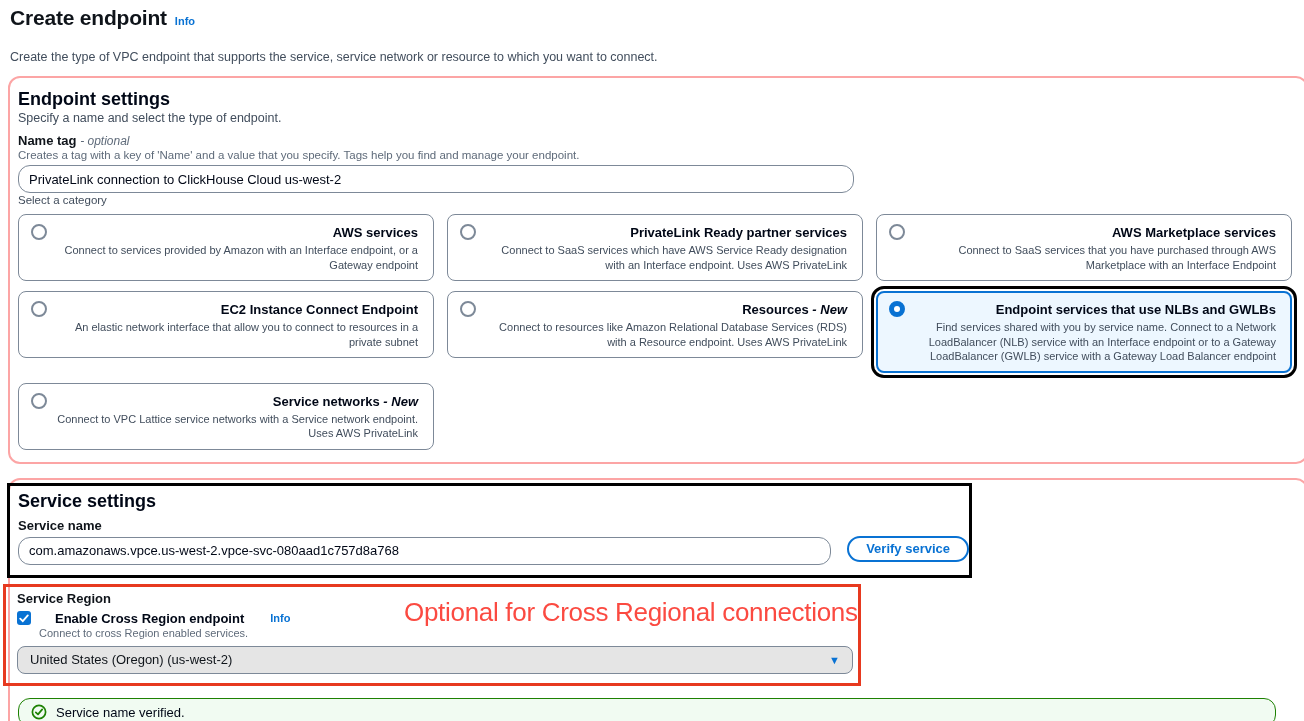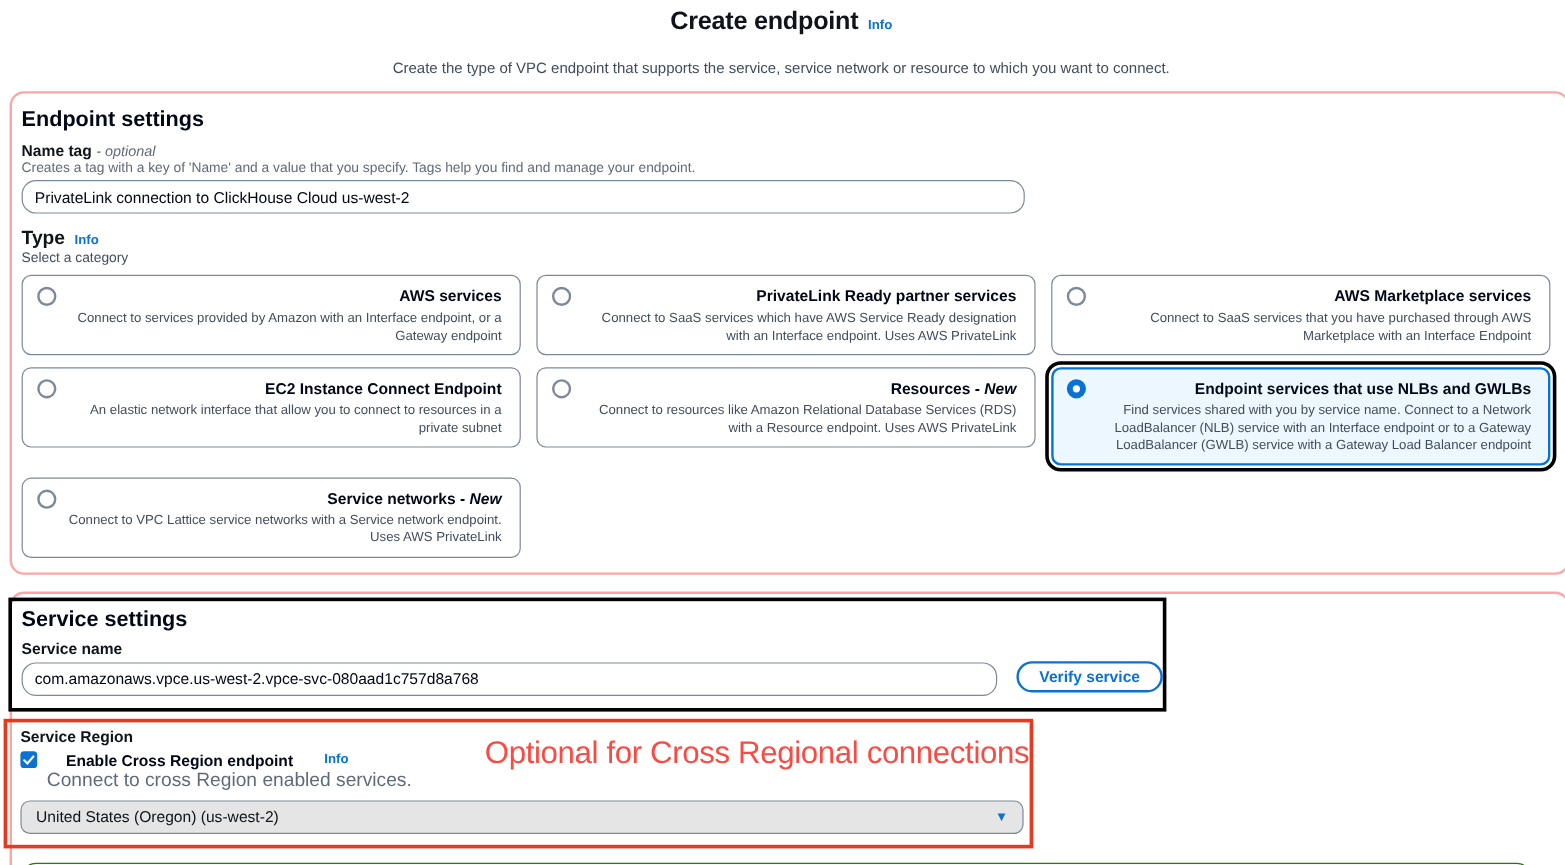--- a/index.html
+++ b/index.html
@@ -2,21 +2,21 @@
 <html><head>
 <meta charset="utf-8">
 <style>
   * { margin:0; padding:0; box-sizing:border-box; }
   html,body { background:#fff; }
   body {
     width:1304px; height:721px; position:relative; overflow:hidden;
     font-family:"Liberation Sans","DejaVu Sans",sans-serif; color:#0f141a;
   }
   .page { padding:6px 8px 0 8px; }
-  .page-header { padding:0 4px 2px 2px;text-align:center; }
+  .page-header { padding:0 4px 2px 2px; }
   h1 { font-size:21px; font-weight:bold; display:inline; letter-spacing:-0.2px; }
   .info-link { color:#0972d3; font-size:11px; font-weight:bold; margin-left:8px; text-decoration:none; cursor:pointer; }
   .page-desc { font-size:12.5px; color:#414d5c; margin-top:20px; }
 
   .card {
     background:#fff; border:2px solid #fca5a5; border-radius:12px;
     padding:10px 14px 12px 8px; margin-top:10px; width:1300px;
   }
   .card h2 { font-size:18px; font-weight:bold; color:#000716; line-height:22px; }
   .card-sub { font-size:12.5px; color:#414d5c; margin-top:1px; }
@@ -77,21 +77,21 @@
   .anno-text {
     position:absolute; left:398px; top:10px; font-size:26px; color:#fb4a41;
     white-space:nowrap; letter-spacing:-0.3px;
   }
   .chk-row { display:flex; align-items:center; gap:24px; margin-top:5px; }
   .checkbox {
     width:14px; height:14px; border-radius:3px; background:#0972d3; flex:none;
     display:flex; align-items:center; justify-content:center; cursor:pointer;
   }
   .chk-label { font-size:13px; font-weight:bold; color:#000716; }
-  .chk-desc { font-size:16px; color:#5f6b7a; margin:1px 0 0 22px; }
+  .chk-desc { font-size:11px; color:#5f6b7a; margin:1px 0 0 22px; }
   .select {
     margin-top:7px; width:836px; height:28px; border:1px solid #7d8998;
     border-radius:8px; background:#e5e5e5; display:flex; align-items:center;
     justify-content:space-between; padding:0 12px; font-size:13px; cursor:pointer;
   }
   .caret { color:#0972d3; font-size:11px; }
 
   .alert {
     display:flex; align-items:center; gap:9px; width:1258px; height:29px;
     border-radius:12px; padding:0 12px; font-size:13px; color:#000716;
@@ -104,31 +104,29 @@
 
 <div class="page">
 
   <div class="page-header">
     <h1>Create endpoint</h1><span class="info-link">Info</span>
     <div class="page-desc">Create the type of VPC endpoint that supports the service, service network or resource to which you want to connect.</div>
   </div>
 
   <div class="card">
     <h2>Endpoint settings</h2>
+    <div class="card-sub">Specify a name and select the type of endpoint.</div>
 
     <div class="field-label">
       <span>Name tag</span>
       <span class="optional">- optional</span>
     </div>
     <div class="field-desc">Creates a tag with a key of 'Name' and a value that you specify. Tags help you find and manage your endpoint.</div>
     <input class="text-input" type="text" value="PrivateLink connection to ClickHouse Cloud us-west-2" style="">
 
-    <div>
-      <span class="type-heading">Type</span><span class="info-link">Info</span>
-    </div>
     <div class="type-sub">Select a category</div>
 
     <div class="opt-grid">
       <div class="opt-card">
         <span class="radio"></span>
         <span>
           <span class="opt-title"><span class="opt-title-text">AWS services</span> </span>
           <div class="opt-desc">Connect to services provided by Amazon with an Interface endpoint, or a Gateway endpoint</div>
         </span>
       </div>

